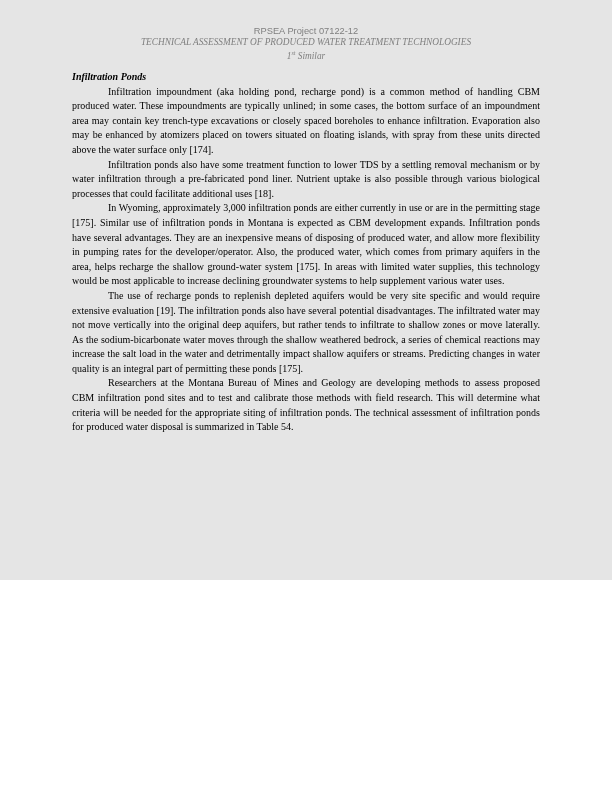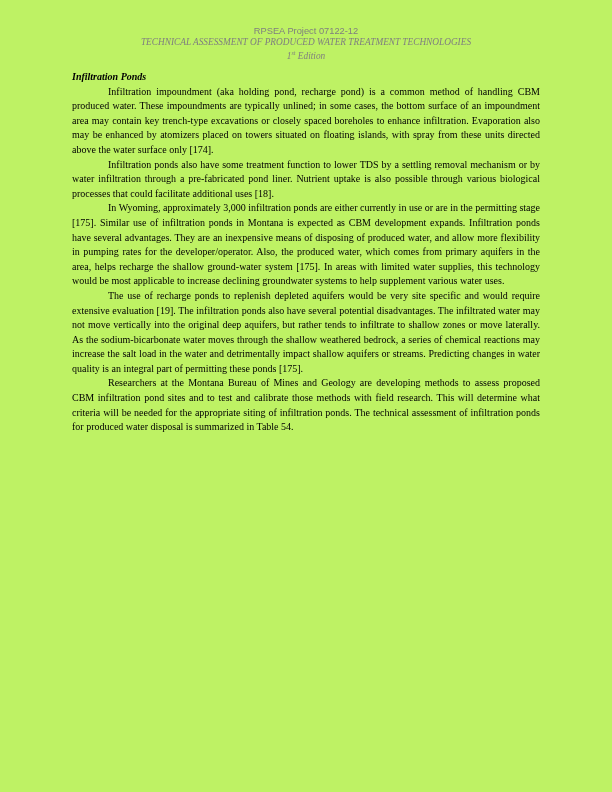--- a/index.html
+++ b/index.html
@@ -1,21 +1,21 @@
 <!DOCTYPE html>
 <html><head>
 <meta charset="utf-8">
 <style>
   * { margin: 0; padding: 0; box-sizing: border-box; }
   html, body { background: #ffffff; }
   .page {
     position: relative;
     width: 612px;
-    height: 792px;
-    background: #bef264;
+    height: 580px;
+    background: #e5e5e5;
     overflow: hidden;
     font-family: "Liberation Serif", serif;
   }
   .running-header {
     position: absolute;
     top: 26px;
     left: 0;
     right: 0;
     text-align: center;
     color: #7f7f7f;
@@ -64,21 +64,21 @@
   }
 </style>
 </head>
 <body>
 
 <div class="page">
 
   <div class="running-header">
     <div class="hdr-line1">RPSEA Project 07122-12</div>
     <div class="hdr-line2">TECHNICAL ASSESSMENT OF PRODUCED WATER TREATMENT TECHNOLOGIES</div>
-    <div class="hdr-line3"><span>1</span><sup class="edition-super">st</sup><span> Edition</span></div>
+    <div class="hdr-line3"><span>1</span><sup class="edition-super">st</sup><span> Similar</span></div>
   </div>
 
   <div class="content">
     <div class="section-heading">Infiltration Ponds</div>
     <p class="body-paragraph">Infiltration impoundment (aka holding pond, recharge pond) is a common method of handling CBM produced water. These impoundments are typically unlined; in some cases, the bottom surface of an impoundment area may contain key trench-type excavations or closely spaced boreholes to enhance infiltration. Evaporation also may be enhanced by atomizers placed on towers situated on floating islands, with spray from these units directed above the water surface only [174].</p>
     <p class="body-paragraph">Infiltration ponds also have some treatment function to lower TDS by a settling removal mechanism or by water infiltration through a pre-fabricated pond liner. Nutrient uptake is also possible through various biological processes that could facilitate additional uses [18].</p>
     <p class="body-paragraph">In Wyoming, approximately 3,000 infiltration ponds are either currently in use or are in the permitting stage [175]. Similar use of infiltration ponds in Montana is expected as CBM development expands. Infiltration ponds have several advantages. They are an inexpensive means of disposing of produced water, and allow more flexibility in pumping rates for the developer/operator. Also, the produced water, which comes from primary aquifers in the area, helps recharge the shallow ground-water system [175]. In areas with limited water supplies, this technology would be most applicable to increase declining groundwater systems to help supplement various water uses.</p>
     <p class="body-paragraph">The use of recharge ponds to replenish depleted aquifers would be very site specific and would require extensive evaluation [19]. The infiltration ponds also have several potential disadvantages. The infiltrated water may not move vertically into the original deep aquifers, but rather tends to infiltrate to shallow zones or move laterally. As the sodium-bicarbonate water moves through the shallow weathered bedrock, a series of chemical reactions may increase the salt load in the water and detrimentally impact shallow aquifers or streams. Predicting changes in water quality is an integral part of permitting these ponds [175].</p>
     <p class="body-paragraph">Researchers at the Montana Bureau of Mines and Geology are developing methods to assess proposed CBM infiltration pond sites and to test and calibrate those methods with field research. This will determine what criteria will be needed for the appropriate siting of infiltration ponds. The technical assessment of infiltration ponds for produced water disposal is summarized in Table 54.</p>
   </div>

